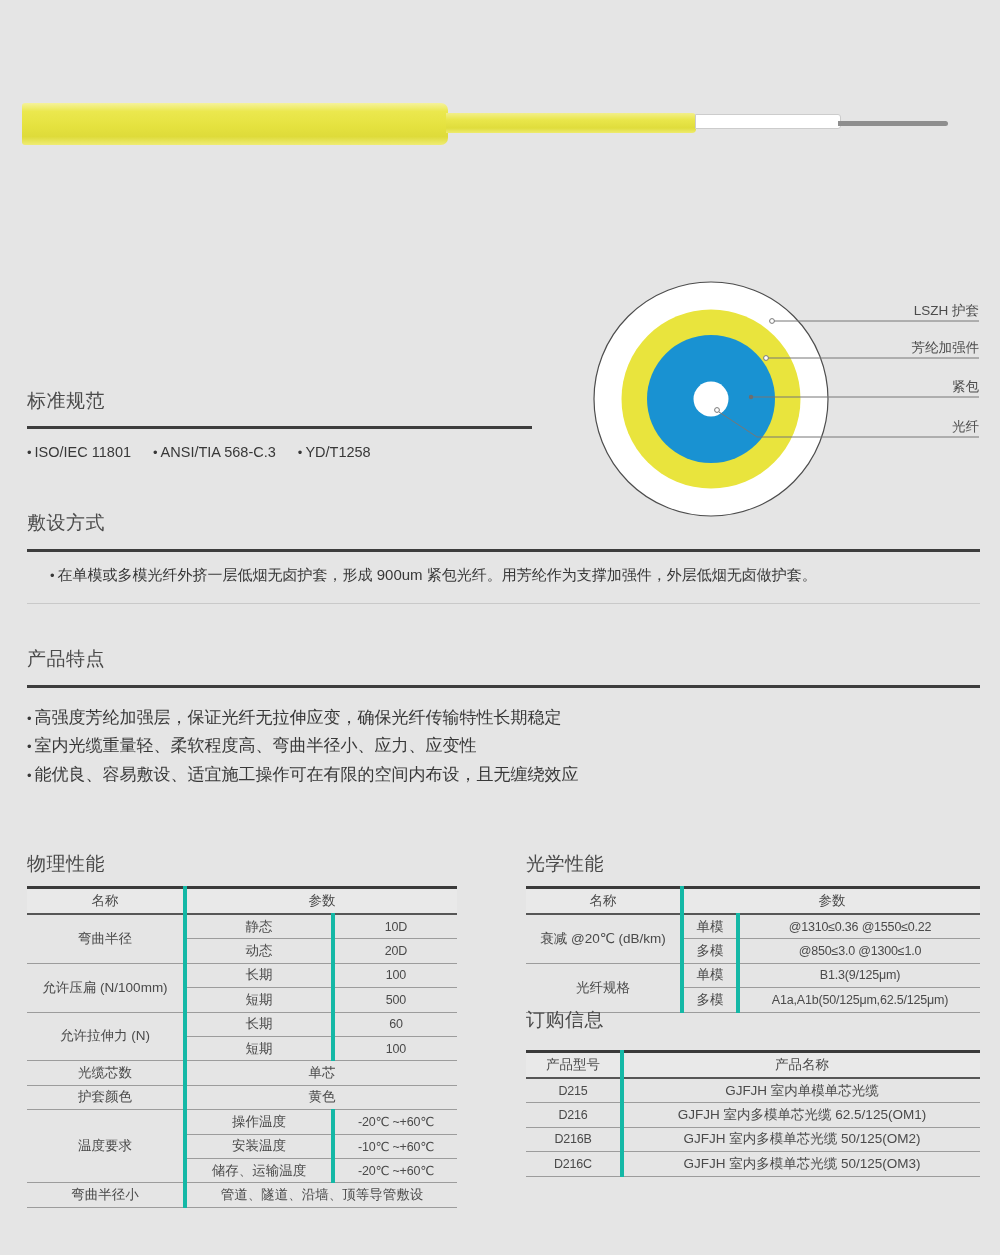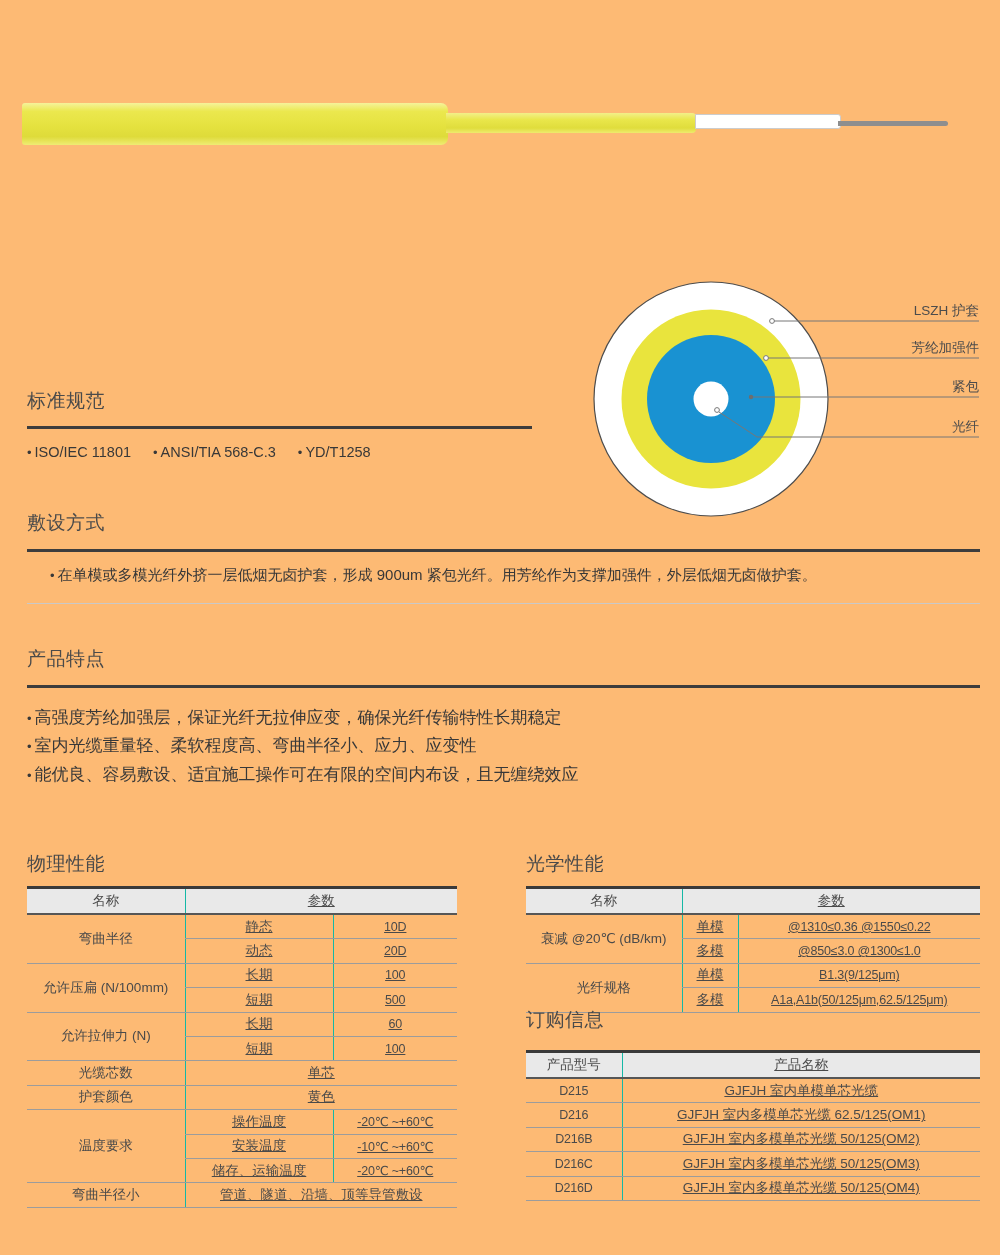--- a/index.html
+++ b/index.html
@@ -1,17 +1,17 @@
 <!DOCTYPE html>
 <html><head>
 <meta charset="utf-8">
 <style>
   html,body{margin:0;padding:0;background:#ffffff;}
   body{font-family:"Liberation Sans","DejaVu Sans",sans-serif;}
-  #page{position:relative;width:1000px;height:1255px;background:#fdba74;overflow:hidden;}
+  #page{position:relative;width:1000px;height:1255px;background:#e5e5e5;overflow:hidden;}
 
   
   .cable-jacket{position:absolute;left:22px;top:103px;width:426px;height:42px;
     background:linear-gradient(to bottom,#f5f29b 0%,#ebe84e 20%,#e5e23f 55%,#dedb3a 80%,#efec74 100%);
     border-radius:3px 7px 7px 3px;}
   .cable-buffer{position:absolute;left:446px;top:113px;width:250px;height:20px;
     background:linear-gradient(to bottom,#f2ef8a 0%,#e9e64a 35%,#e0dd3c 75%,#eeeb6e 100%);
     border-radius:0 4px 4px 0;}
   .cable-tube{position:absolute;left:695px;top:114px;width:144px;height:13px;
     background:#ffffff;border:1px solid #cccccc;border-radius:0 3px 3px 0;}
@@ -32,21 +32,21 @@
   .desc-text{position:absolute;left:27px;top:566px;width:940px;font-size:15px;color:#383838;white-space:nowrap;margin-left:23px;}
   .feat-list{position:absolute;left:27px;top:704px;font-size:17px;color:#383838;line-height:27.3px;white-space:nowrap;}
 
   
   .spec-table{position:absolute;border-collapse:collapse;table-layout:fixed;
     border-top:3px solid #3a3a3a;font-size:13.5px;color:#4a4a4a;}
   .spec-table th{height:24px;background:#e9e9e9;border-bottom:2px solid #565656;
     font-weight:normal;padding:0;text-align:center;}
   .spec-table td{height:23.4px;border-bottom:1px solid #9c9c9c;text-align:center;padding:0 2px;
     overflow:hidden;white-space:nowrap;}
-  .vl{border-left:1px solid #14b8a6;text-decoration:underline;}
+  .vl{border-left:4px solid #14b8a6;}
   .num{font-size:12.5px;letter-spacing:-0.2px;}
 </style>
 </head>
 <body>
 
 <div id="page">
 
   <div>
     <div class="cable-jacket"></div>
     <div class="cable-buffer"></div>
@@ -217,20 +217,16 @@
       <td class="vl">GJFJH 室内多模单芯光缆 62.5/125(OM1)</td>
     </tr>
     <tr>
       <td class="num">D216B</td>
       <td class="vl">GJFJH 室内多模单芯光缆 50/125(OM2)</td>
     </tr>
     <tr>
       <td class="num">D216C</td>
       <td class="vl">GJFJH 室内多模单芯光缆 50/125(OM3)</td>
     </tr>
-    <tr>
-      <td class="num">D216D</td>
-      <td class="vl">GJFJH 室内多模单芯光缆 50/125(OM4)</td>
-    </tr>
   </tbody>
     </table>
 
 </div>
 
 </body></html>

